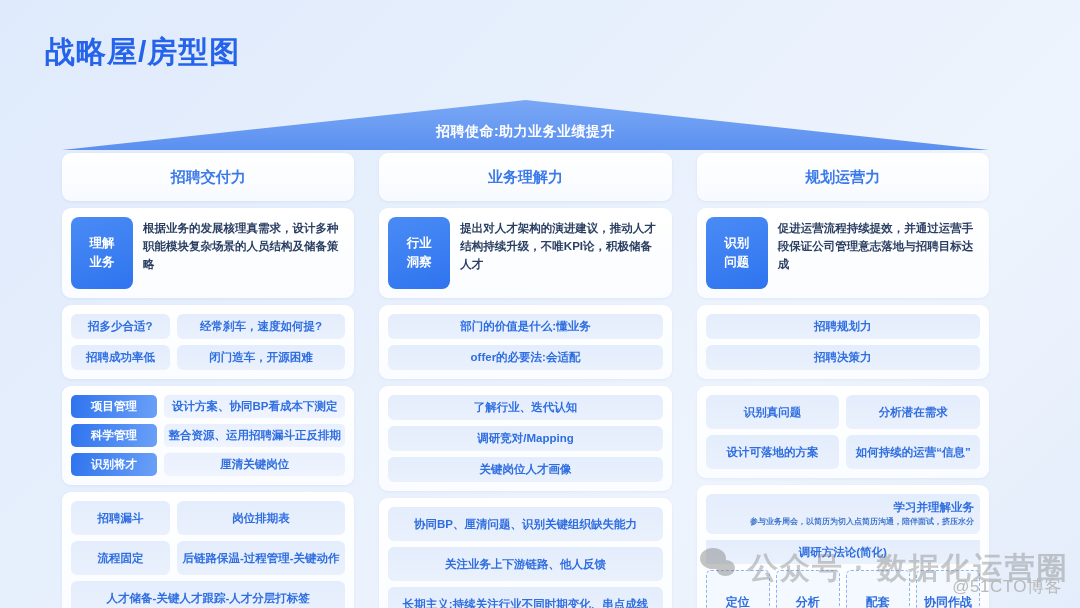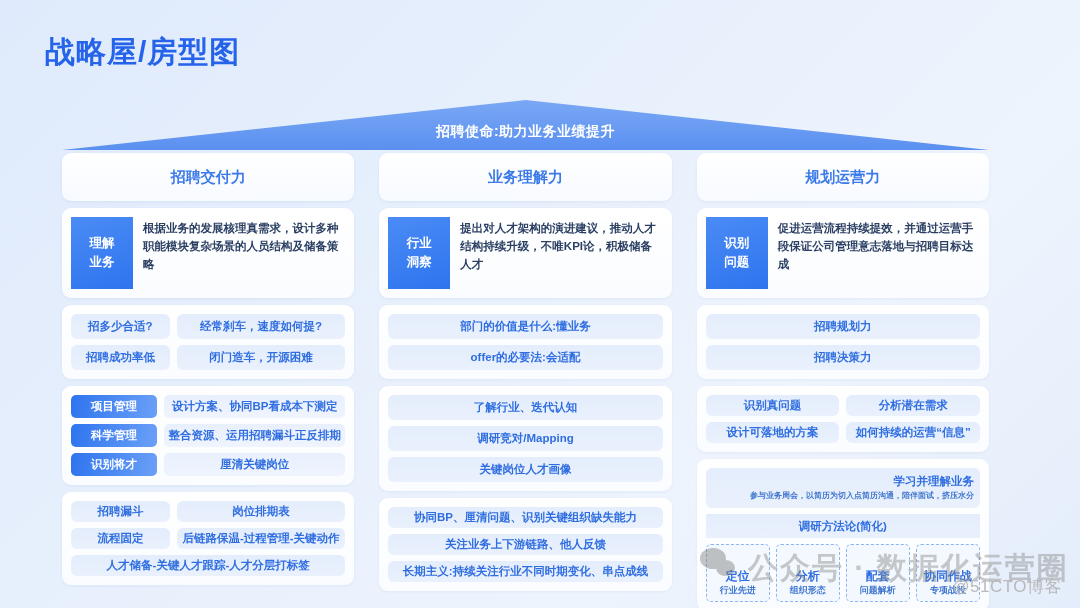--- a/index.html
+++ b/index.html
@@ -71,21 +71,21 @@
     background: linear-gradient(180deg, #ffffff 0%, #fafcff 100%);
     border-radius: 9px;
     padding: 9px;
     box-shadow: 0 1px 3px rgba(90,130,200,0.09);
   }
   
   .intro-row { display: flex; gap: 10px; align-items: stretch; height: 72px; }
   .badge {
     flex: 0 0 62px;
     background: linear-gradient(160deg, #4a8bf5 0%, #2f74ef 100%);
-    border-radius: 0;
+    border-radius: 8px;
     color: #fff;
     font-size: 12.5px;
     font-weight: bold;
     display: flex;
     flex-direction: column;
     align-items: center;
     justify-content: center;
     line-height: 19px;
     text-align: center;
   }
@@ -108,21 +108,21 @@
     align-items: center;
     justify-content: center;
     font-size: 11.5px;
     font-weight: bold;
     color: #2f6ee0;
     flex: 1;
     text-align: center;
     padding: 9px 4px;
     white-space: nowrap;
   }
-  .chip.tall { height: 21px; }
+  .chip.tall { height: 34px; }
   .chip.w-small { flex: 0 0 36%; }
   .chip.w-large { flex: 1; }
   
   .pill-row { display: flex; align-items: center; gap: 7px; }
   .pill {
     flex: 0 0 86px;
     height: 23px;
     border-radius: 5px;
     background: linear-gradient(100deg, #2f74ef 0%, #6aa0f7 100%);
     color: #ffffff;

